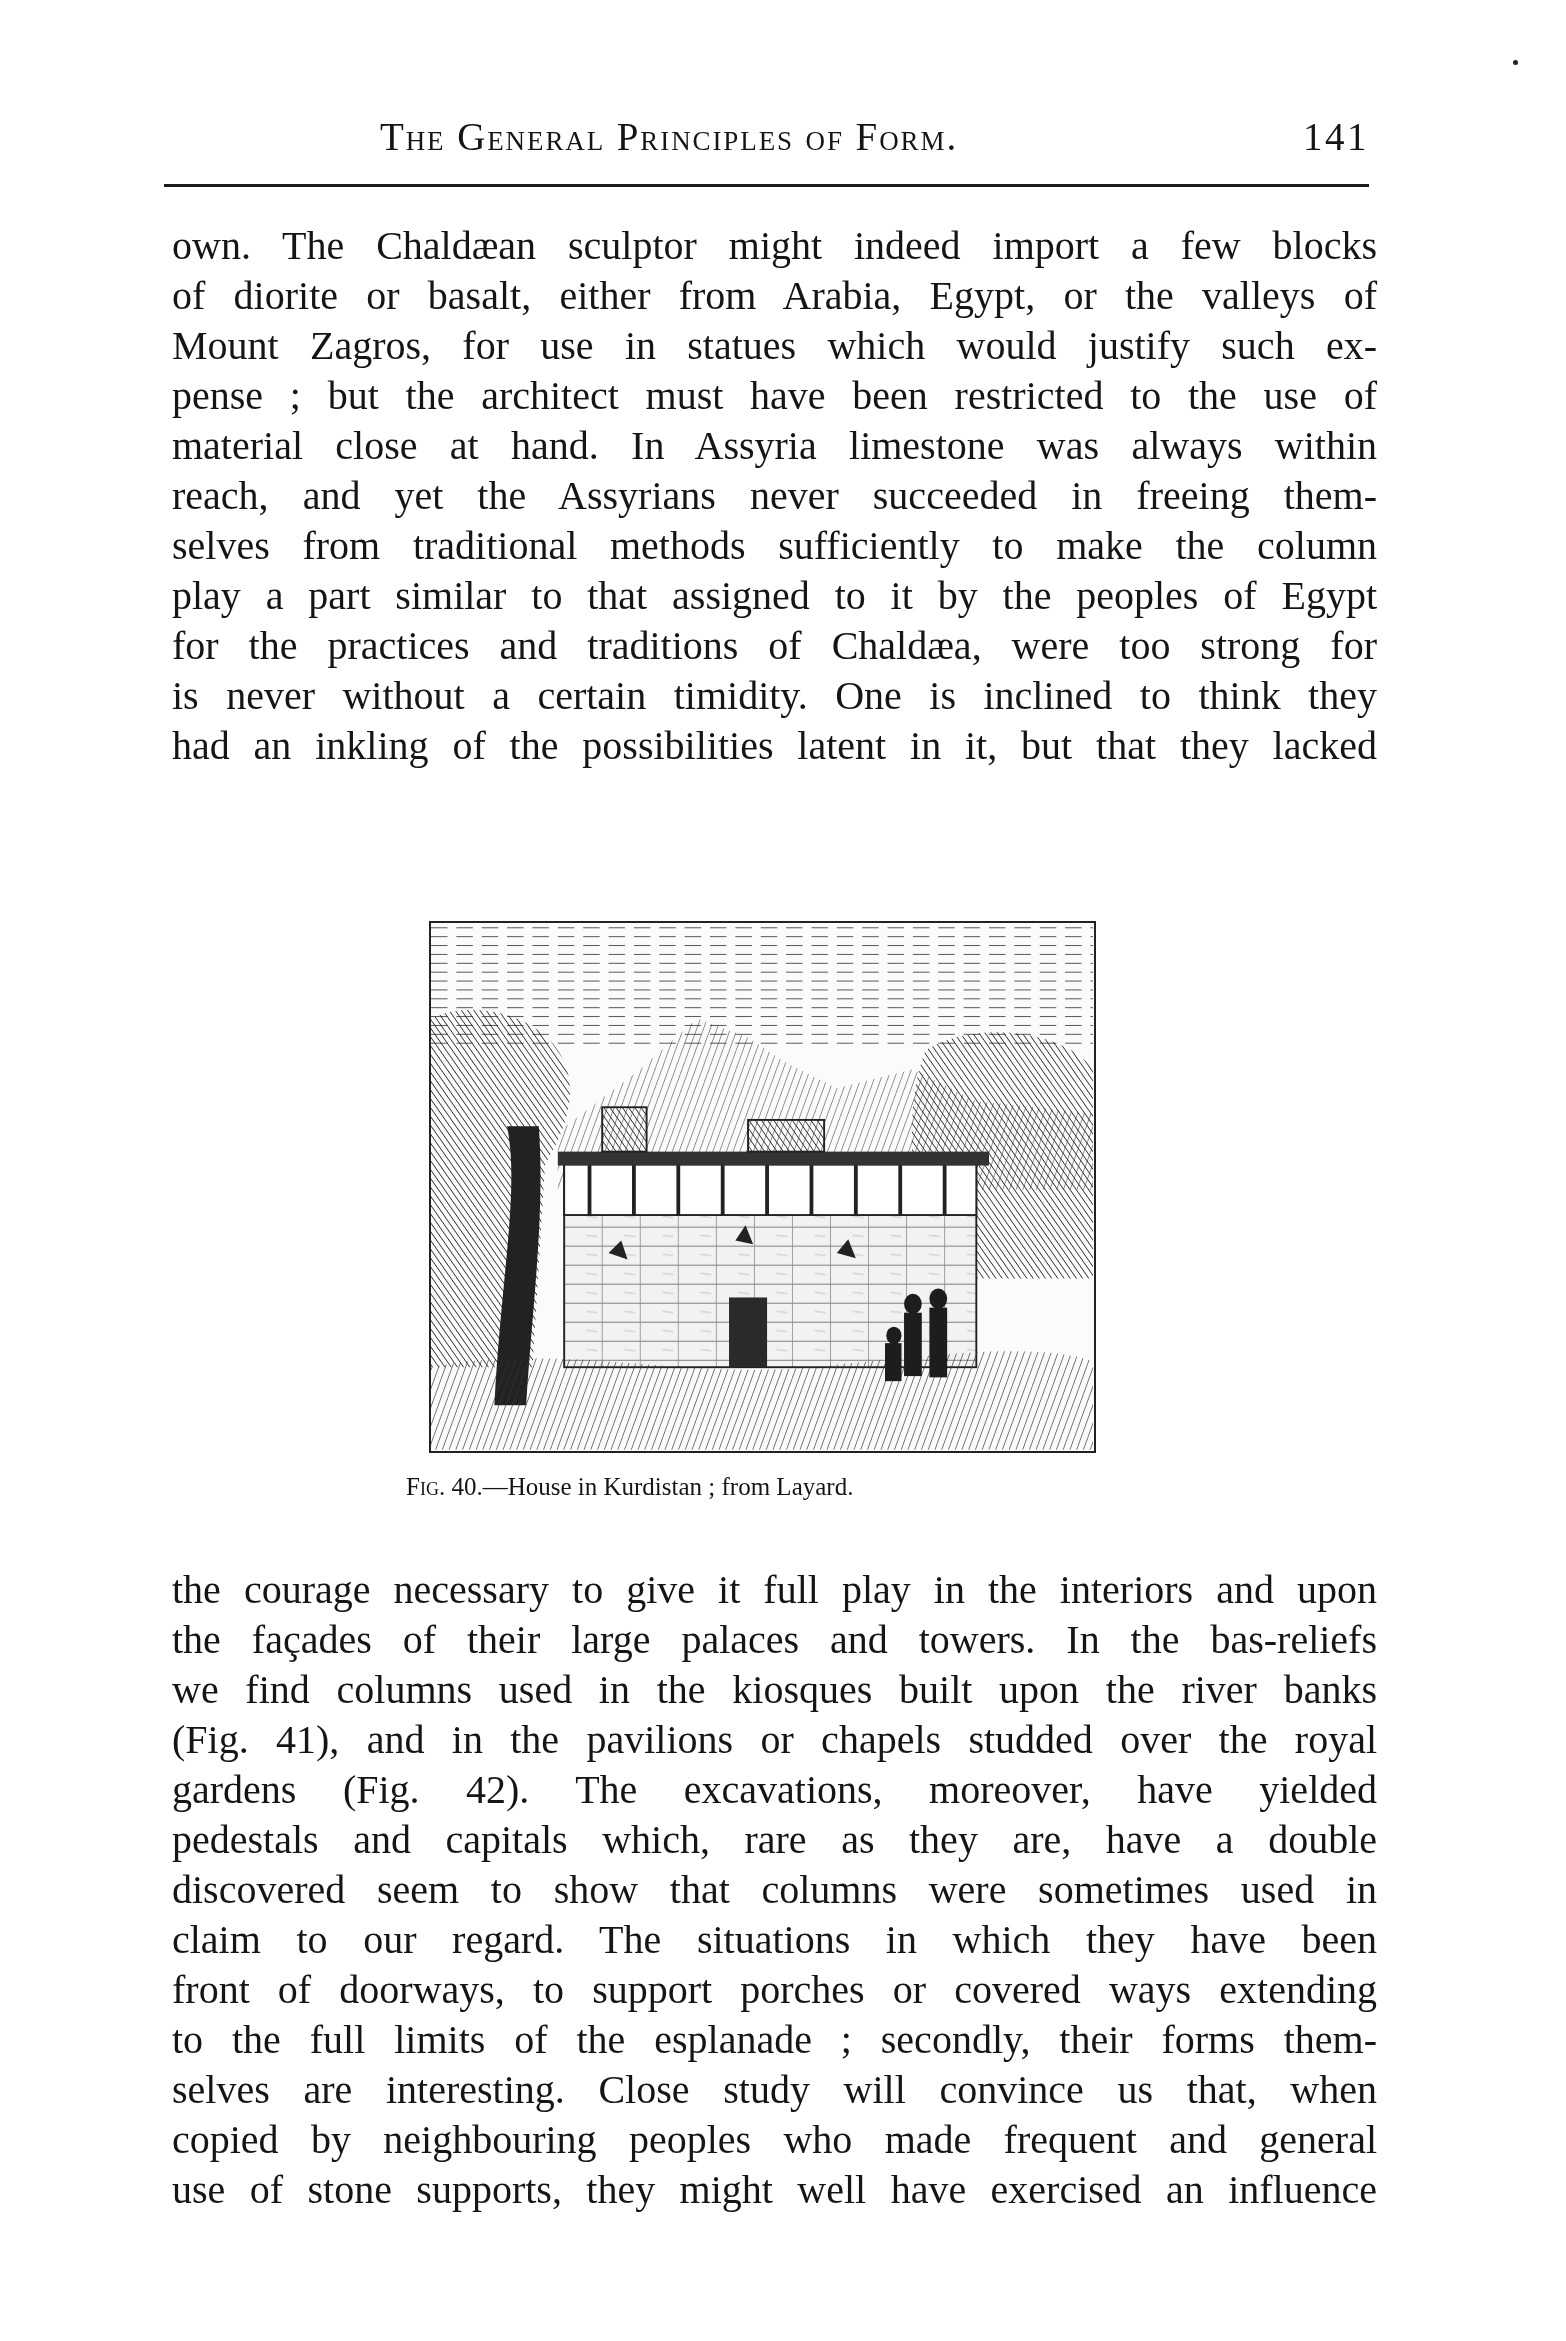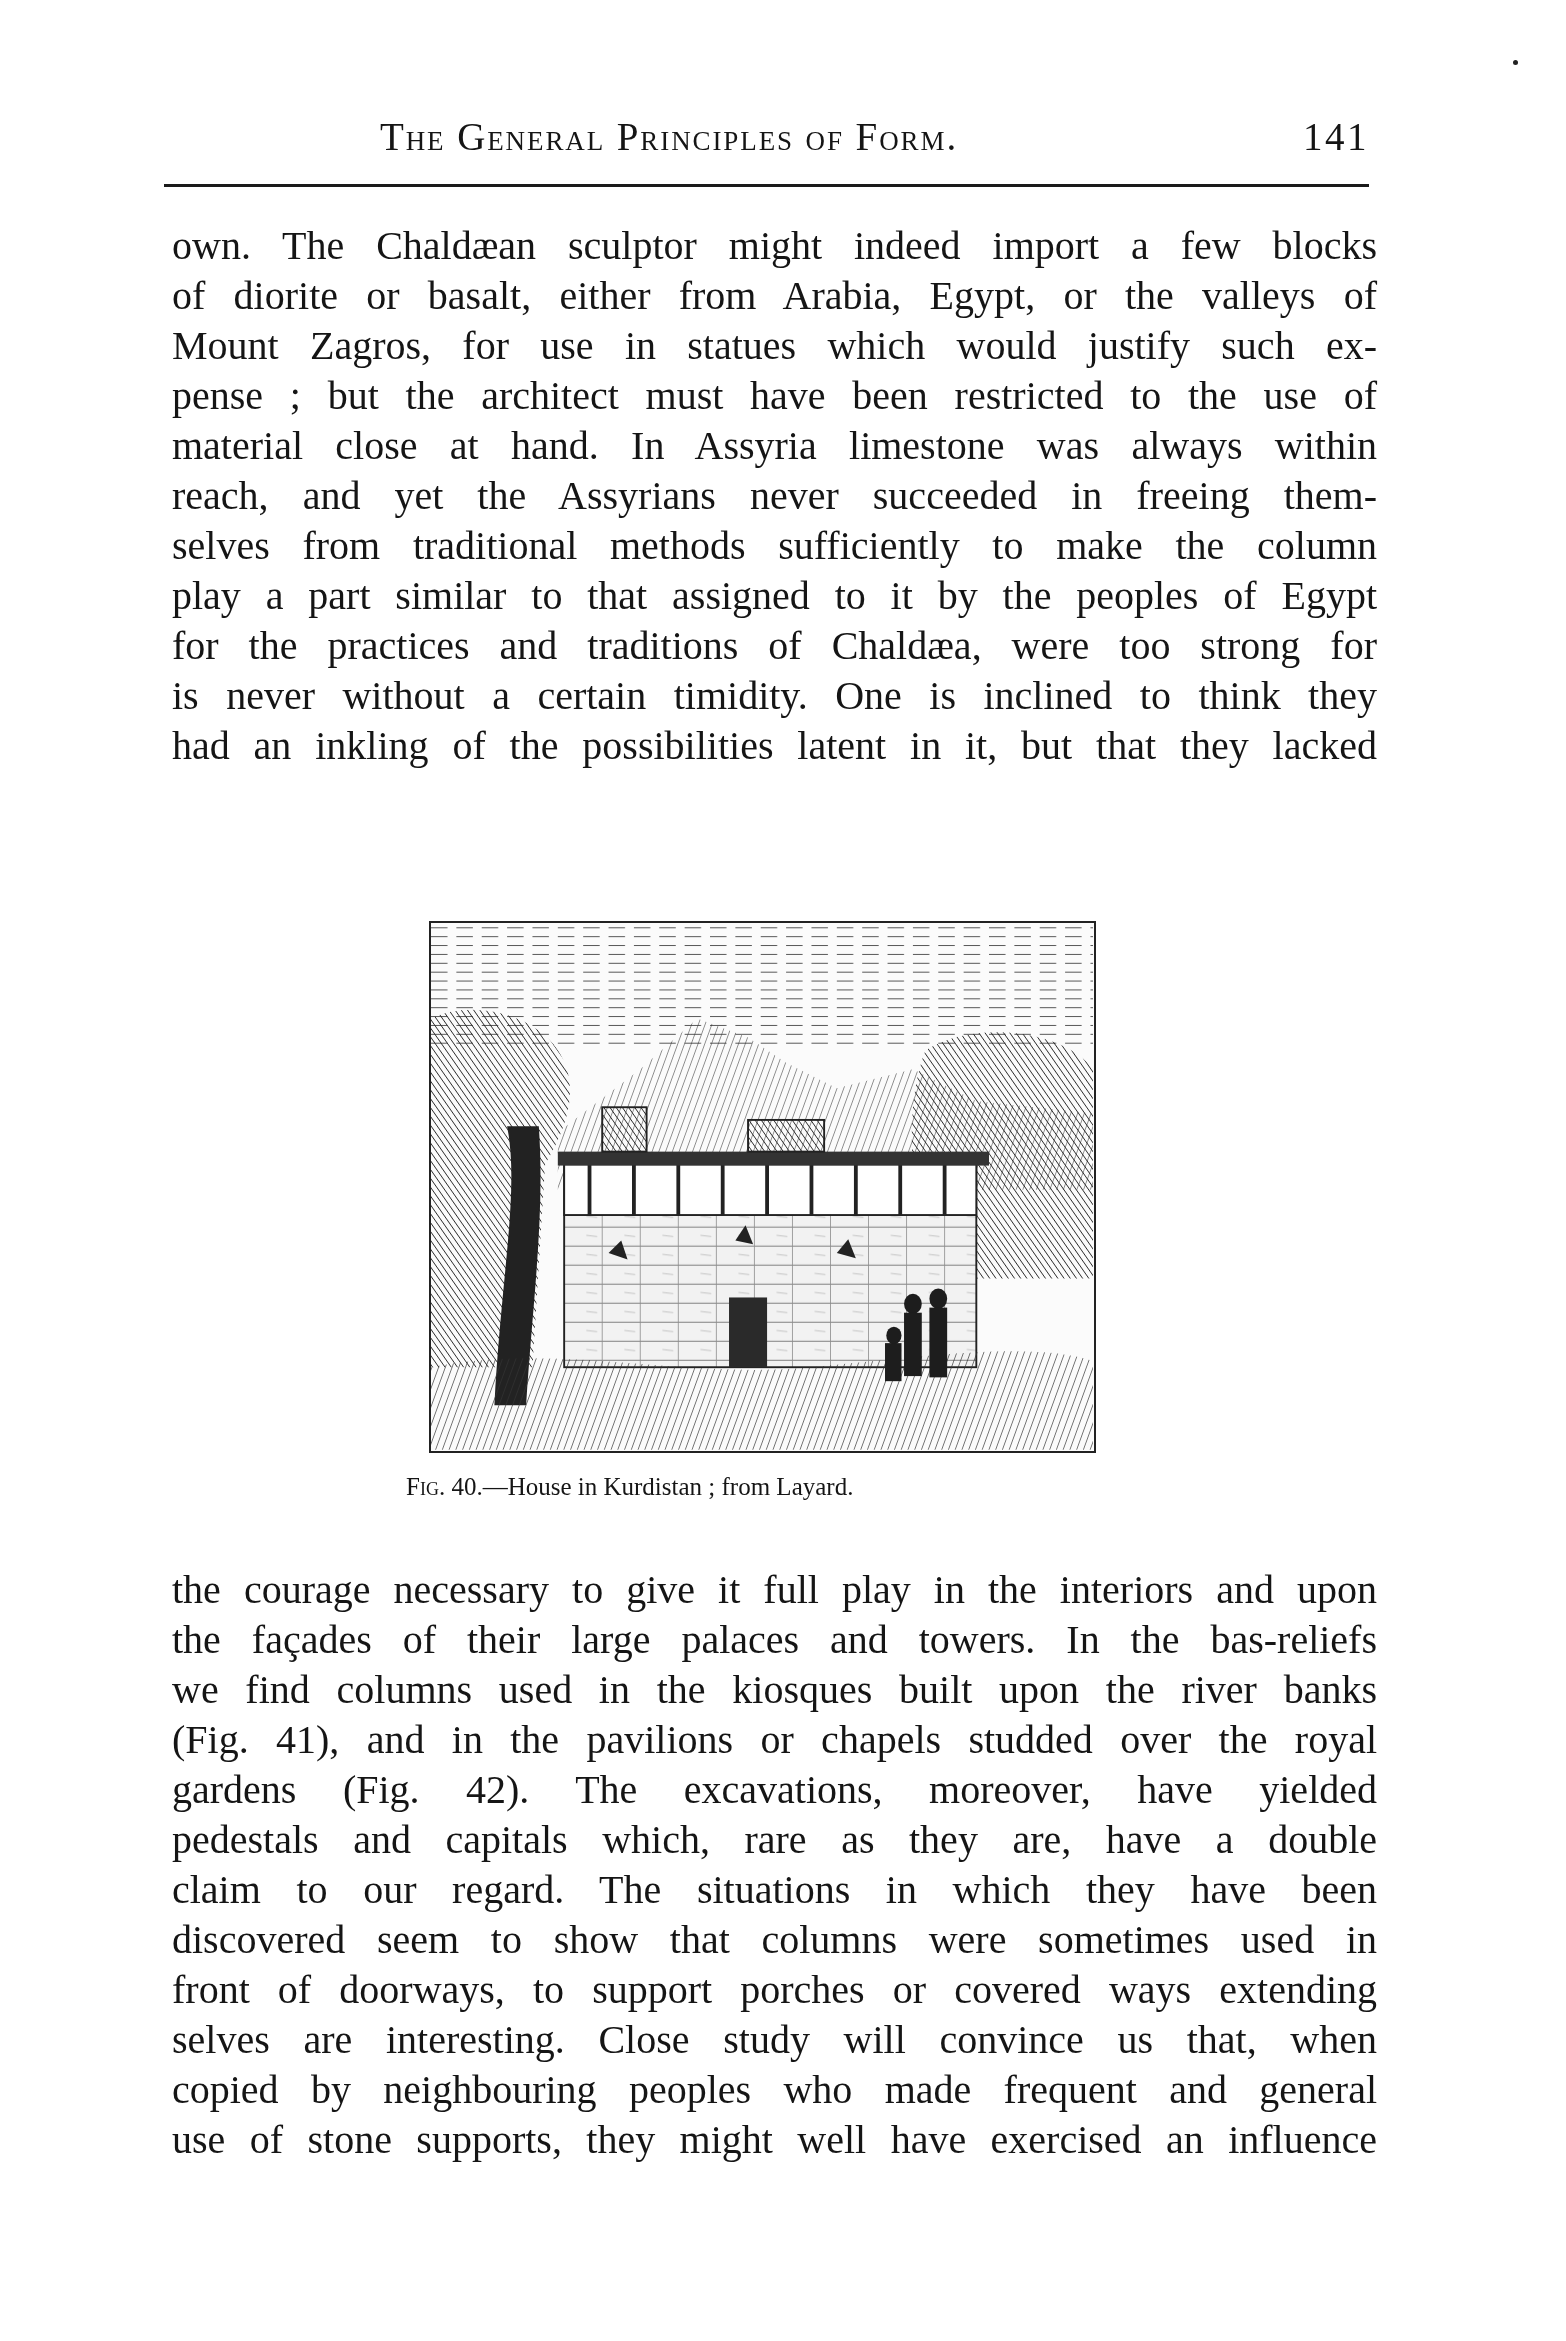--- a/index.html
+++ b/index.html
@@ -124,20 +124,21 @@
   <span class="fig">Fig. 40.</span><span>—House in Kurdistan ; from Layard.</span>
 </div>
 
 <div class="para" style="top:1557px;">
   <span class="line">the courage necessary to give it full play in the interiors and upon</span>
   <span class="line">the façades of their large palaces and towers.  In the bas-reliefs</span>
   <span class="line">we find columns used in the kiosques built upon the river banks</span>
   <span class="line">(Fig. 41), and in the pavilions or chapels studded over the royal</span>
   <span class="line">gardens (Fig. 42).  The excavations, moreover, have yielded</span>
   <span class="line">pedestals and capitals which, rare as they are, have a double</span>
+  <span class="line">discovered seem to show that columns were sometimes used in</span>
   <span class="line">claim to our regard.  The situations in which they have been</span>
-  <span class="line">discovered seem to show that columns were sometimes used in</span>
   <span class="line">front of doorways, to support porches or covered ways extending</span>
+  <span class="line">to the full limits of the esplanade ; secondly, their forms them-</span>
   <span class="line">selves are interesting.  Close study will convince us that, when</span>
   <span class="line">copied by neighbouring peoples who made frequent and general</span>
   <span class="line">use of stone supports, they might well have exercised an influence</span>
 </div>
 
 
 </body></html>

